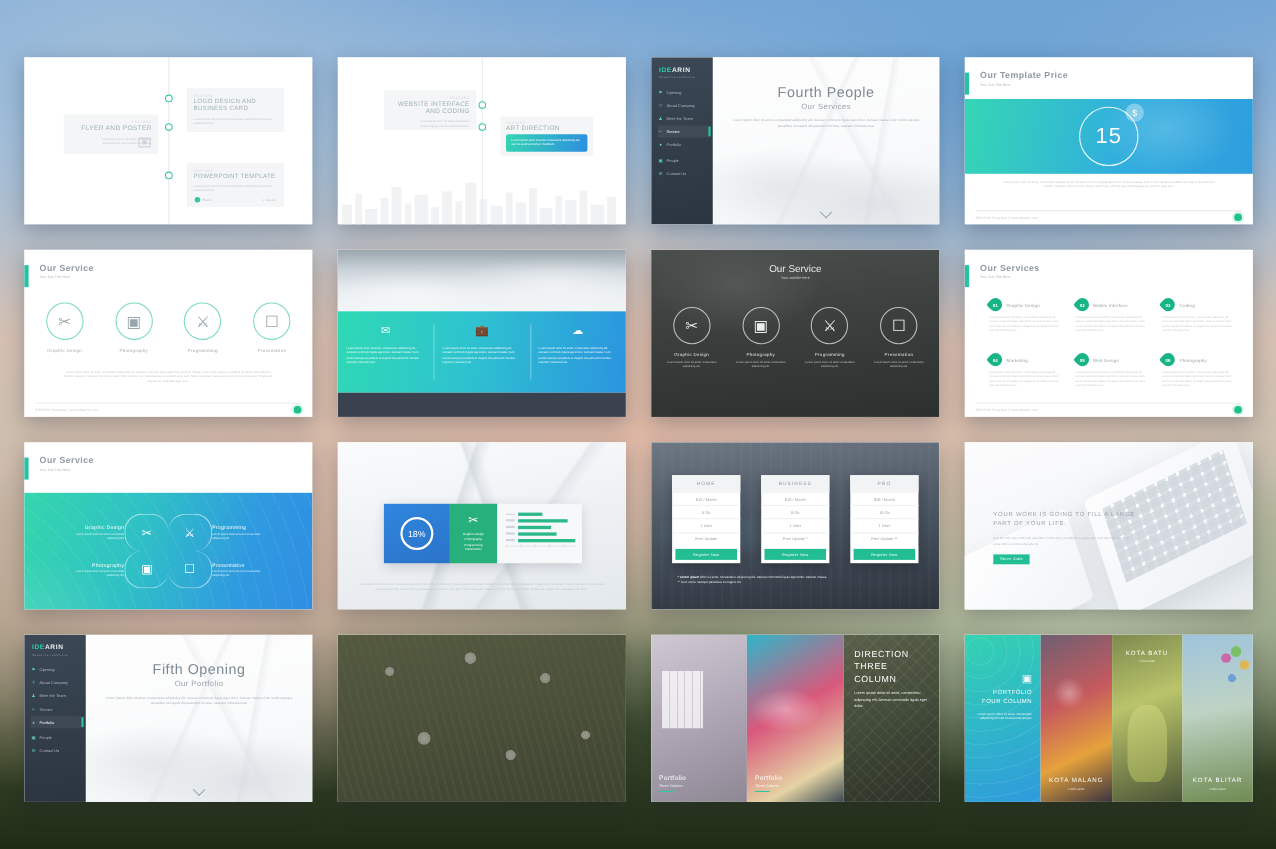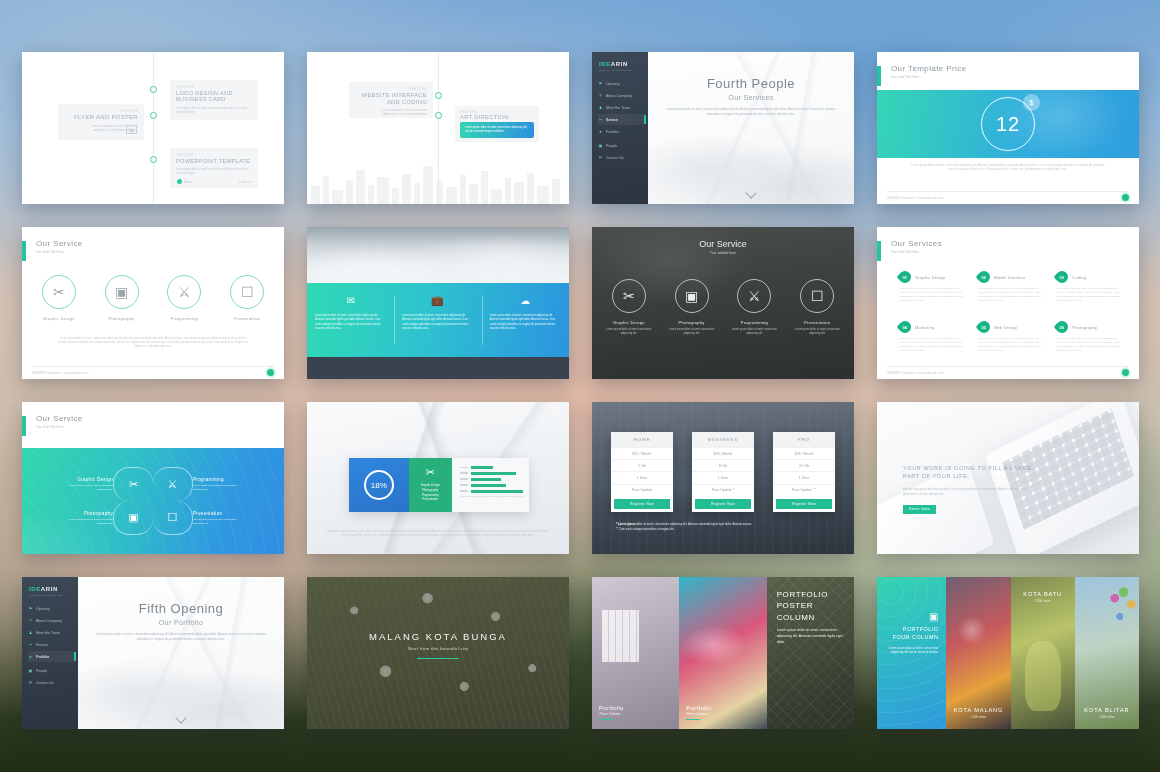--- a/index.html
+++ b/index.html
@@ -20,21 +20,21 @@
   
   .grid { position:absolute; left:22px; top:52px; width:1118px;
           display:grid; grid-template-columns:repeat(4, 262px);
           grid-auto-rows:152px; gap:23px 23px; }
   .slide { position:relative; overflow:hidden; background:#fff;
            box-shadow:0 6px 18px rgba(20,30,45,.28); }
   .slide * { pointer-events:none; }
 
   
   .accent-bar { position:absolute; left:0; top:14px; width:4px; height:20px; background:#25c3a0; }
-  .s-title { color:#8e9aa3; font-weight:400; letter-spacing:.4px; }
+  .s-title { color:#8e9aa3; font-weight:700; letter-spacing:.4px; }
   .s-sub   { color:#b3bcc3; }
   .footer-line { position:absolute; left:10px; right:10px; bottom:12px; height:1px; background:#ececec; }
   .footer-txt { position:absolute; left:10px; bottom:4px; font-size:3px; color:#c2c8cd; letter-spacing:.2px; }
   .footer-dot { position:absolute; right:10px; bottom:3px; width:7px; height:7px; border-radius:50%;
                 background:#1fc08a; box-shadow:0 0 0 2px rgba(31,192,138,.18); }
   .lorem { color:#c3cad0; line-height:1.55; }
 
   
   .tl-axis { position:absolute; left:50%; top:0; bottom:0; width:1px; background:#e4eaee; }
   .tl-node { position:absolute; width:7px; height:7px; border-radius:50%;
@@ -404,21 +404,21 @@
   </div>
 
   <div class="slide">
     <div class="accent-bar"></div>
     <div style="position:absolute; left:14px; top:12px">
       <div class="s-title" style="font-size:8px">Our Template Price</div>
       <div class="s-sub" style="font-size:3.2px; margin-top:2px">Your Sub Title Here</div>
     </div>
     <div class="price-band">
       <div class="price-ring">
-        <span class="price-num">12</span>
+        <span class="price-num">15</span>
         <span class="price-badge">$</span>
       </div>
     </div>
     <div class="lorem" style="position:absolute; left:34px; right:34px; top:112px; font-size:2.7px; text-align:center">Lorem ipsum dolor sit amet, consectetur adipiscing elit. Aenean commodo ligula eget dolor. Aenean massa. Cum sociis natoque penatibus et magnis dis parturient montes, nascetur ridiculus mus. Donec quam felis, ultricies nec, pellentesque eu, pretium quis, sem.</div>
     <div class="footer-line"></div>
     <div class="footer-txt">IDEARIN Template  |  www.idearin.com</div>
     <div class="footer-dot"></div>
   </div>
 
   <div class="slide">
@@ -736,46 +736,41 @@
         <div class="hero-h2">Our Portfolio</div>
         <div class="hero-p">Lorem ipsum dolor sit amet, consectetur adipiscing elit. Aenean commodo ligula eget dolor. Aenean massa. Cum sociis natoque penatibus et magnis dis parturient montes, nascetur ridiculus mus.</div>
       </div>
       <div class="chev"></div>
     </div>
   </div>
 
   <div class="slide">
     <div class="flower-bg"></div>
     <div class="flower-veil"></div>
-    <div class="flower-txt">
-      <div class="ft-h">MALANG KOTA BUNGA</div>
-      <div class="ft-s">Start from this beautiful city</div>
-      <div class="ft-rule"></div>
-    </div>
   </div>
 
   <div class="slide">
     <div class="p3">
       <div class="p3-a">
         <div class="p3-cap">
           <div class="t">Portfolio</div>
           <div class="s">Three Column</div>
           <div class="u"></div>
         </div>
       </div>
       <div class="p3-b">
         <div class="p3-cap">
           <div class="t">Portfolio</div>
           <div class="s">Three Column</div>
           <div class="u"></div>
         </div>
       </div>
       <div class="p3-c">
         <div class="p3-txt">
-          <div class="h">PORTFOLIO POSTER COLUMN</div>
+          <div class="h">DIRECTION THREE COLUMN</div>
           <div class="p">Lorem ipsum dolor sit amet, consectetur adipiscing elit. Aenean commodo ligula eget dolor.</div>
         </div>
       </div>
     </div>
   </div>
 
   <div class="slide">
     <div class="p4">
       <div class="p4-a">
         <div class="p4-txt">

